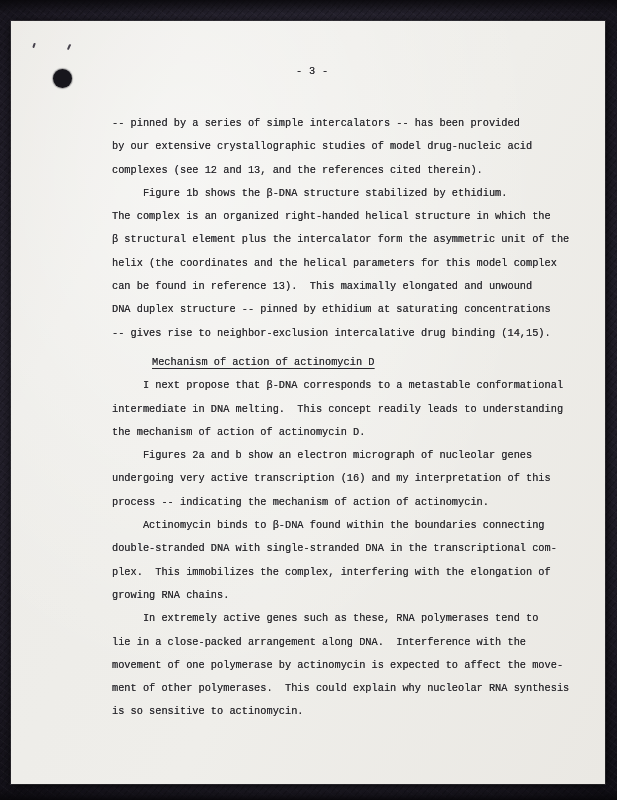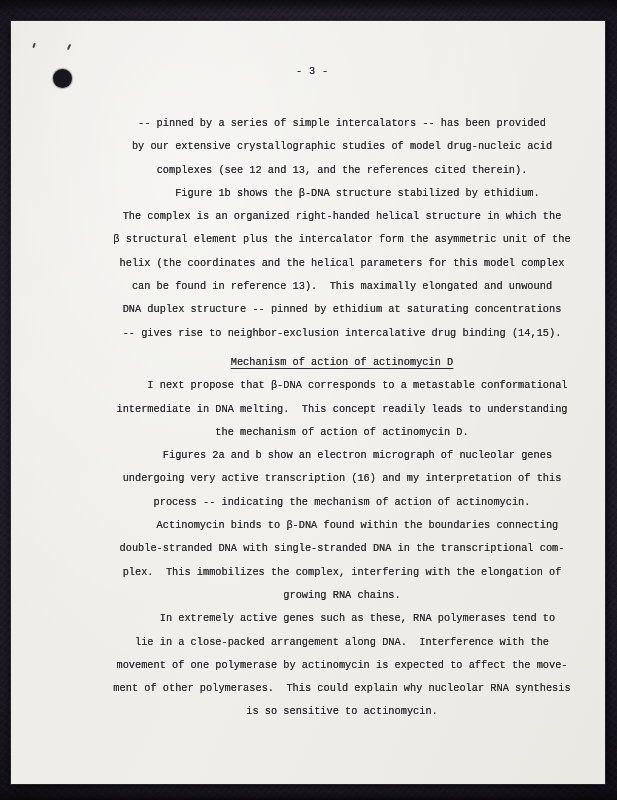--- a/index.html
+++ b/index.html
@@ -70,22 +70,22 @@
     position: absolute;
     left: 101px;
     top: 91px;
     width: 460px;
     font-size: 10.3px;
     line-height: 23.3px;
     color: var(--ink, #2a292e);
     text-shadow: 0 0 0.5px rgba(42,41,46,0.75);
     white-space: pre;
   }
-  .typed .line { height: 23.3px; text-align: center; }
-  .typed .line.heading { margin-top: 6px; }
+  .typed .line { height: 23.3px; }
+  .typed .line.heading { margin-top: 6px; margin-left: 40px; }
   .typed .line.heading span {
     text-decoration: underline;
     text-underline-offset: 3px;
     text-decoration-thickness: 1px;
   }
 </style>
 </head>
 <body>
 
 <div class="scan">

